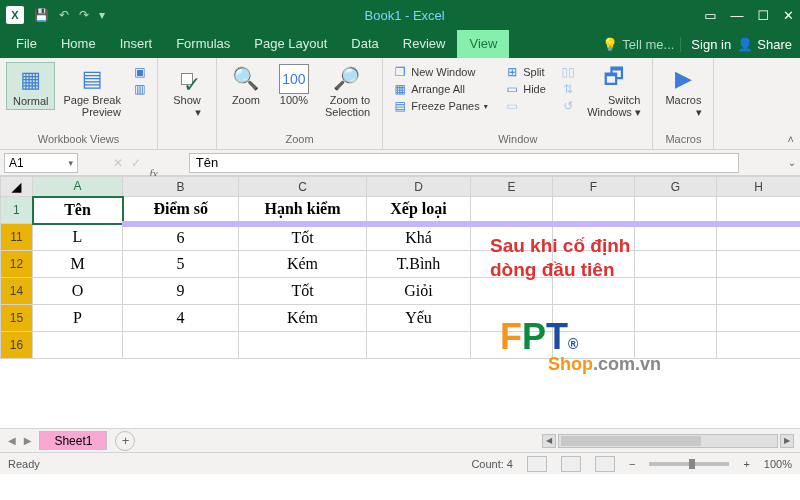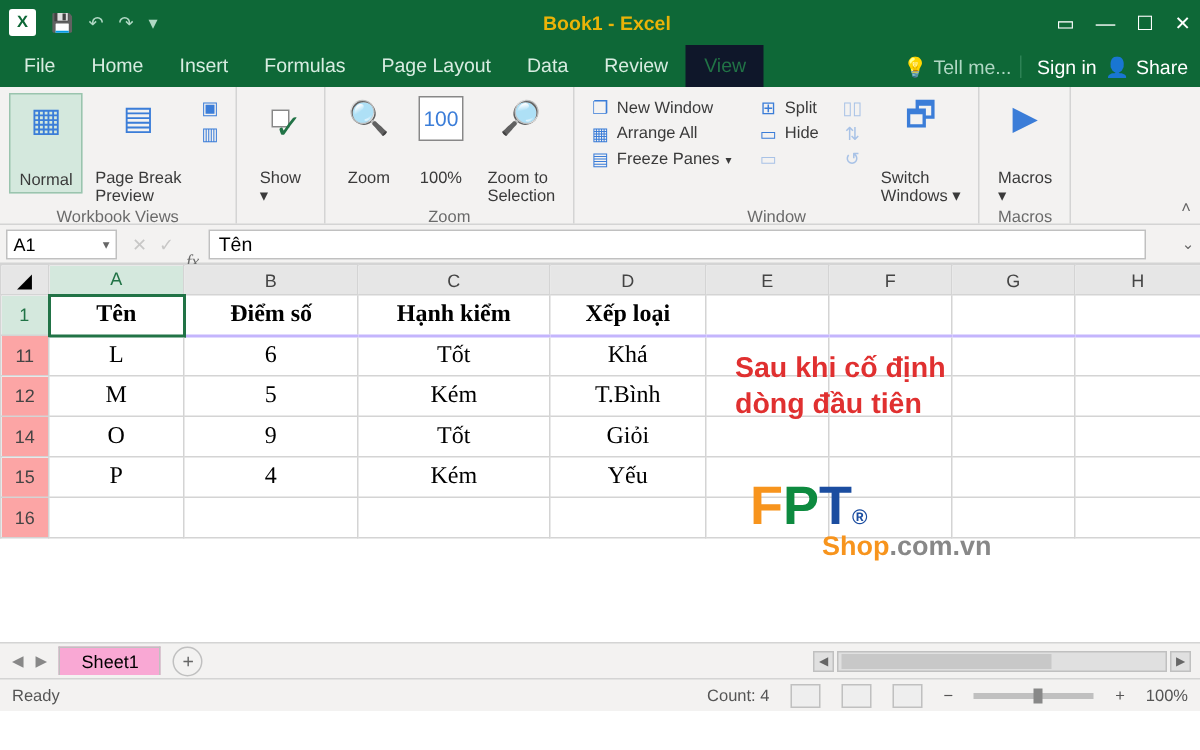--- a/index.html
+++ b/index.html
@@ -1,60 +1,60 @@
 <!DOCTYPE html>
 <html><head>
 <meta charset="utf-8">
 <style>
 * { box-sizing: border-box; margin: 0; padding: 0; font-family: "Segoe UI", Arial, sans-serif; }
 body { background: #fff; width: 800px; height: 500px; overflow: hidden; font-size: 12px; }
 .titlebar { background: #0e6837; color: #fff; height: 30px; display: flex; align-items: center; justify-content: space-between; padding: 0 6px; }
 .titlebar-left { display: flex; align-items: center; gap: 10px; }
 .xl-icon { width: 18px; height: 18px; background: #fff; border-radius: 2px; display: flex; align-items: center; justify-content: center; color: #0e6837; font-weight: bold; font-size: 11px; }
 .qat-icon { color: #b0d8c4; font-size: 12px; cursor: pointer; }
-.titlebar-center { font-size: 13px; color: #eab308; font-weight: bold; }
+.titlebar-center { font-size: 13px; color: #7dd3fc; }
 .titlebar-right { display: flex; align-items: center; gap: 14px; }
 .winbtn { color: #fff; font-size: 13px; cursor: pointer; }
 .menubar { background: #0e6837; height: 28px; display: flex; align-items: center; color: #fff; padding-left: 4px; }
 .tab { padding: 0 12px; height: 28px; line-height: 28px; cursor: pointer; font-size: 13px; color: #d8ece1; }
-.tab.active { background: #0f172a; color: #217346; }
+.tab.active { background: #86efac; color: #217346; }
 .menubar-right { margin-left: auto; display: flex; align-items: center; gap: 6px; padding-right: 8px; }
 .tell { color: #b0d8c4; font-size: 13px; display: flex; align-items: center; gap: 4px; }
 .signin { color: #fff; font-size: 13px; border-left: 1px solid #2d8255; padding-left: 10px; cursor: pointer; }
 .share { color: #fff; font-size: 13px; display: flex; align-items: center; gap: 4px; cursor: pointer; }
 .ribbon { background: #f3f2f1; border-bottom: 1px solid #d4d4d4; height: 92px; display: flex; }
 .group { border-right: 1px solid #d4d4d4; padding: 4px 6px 2px; display: flex; flex-direction: column; justify-content: space-between; }
 .group-label { text-align: center; color: #6a6a6a; font-size: 11px; padding-bottom: 2px; }
 .group-body { display: flex; align-items: flex-start; gap: 2px; flex: 1; }
 .bigbtn { display: flex; flex-direction: column; align-items: center; justify-content: flex-start; padding: 2px 6px; cursor: pointer; min-width: 46px; }
 .bigbtn.selected { background: #d4e8dd; border: 1px solid #9ac4ae; }
 .bigbtn .icn { font-size: 22px; height: 30px; display: flex; align-items: center; justify-content: center; color: #3b7dd8; }
-.bigbtn .lbl { font-size: 11px; text-align: left; line-height: 12px; color: #3a3a3a; margin-top: 19px; }
+.bigbtn .lbl { font-size: 11px; text-align: right; line-height: 12px; color: #3a3a3a; }
 .smallcol { display: flex; flex-direction: column; gap: 1px; padding-top: 2px; }
 .smallbtn { display: flex; align-items: center; gap: 4px; padding: 1px 4px; cursor: pointer; font-size: 11px; color: #3a3a3a; }
 .smallbtn .sicn { width: 14px; text-align: center; color: #3b7dd8; font-size: 12px; }
 .chk { width: 12px; height: 12px; border: 1px solid #888; display: inline-block; }
 .collapse-btn { margin-left: auto; align-self: flex-end; padding: 4px 6px; color: #666; cursor: pointer; font-size: 11px; }
-.formula-row { background: #f3f2f1; height: 26px; display: flex; align-items: center; border-bottom: 1px solid #d4d4d4; }
+.formula-row { background: #f3f2f1; height: 26px; display: flex; align-items: center; border-bottom: 1px solid #d4d4d4; gap: 25px; }
 .namebox { width: 74px; height: 20px; background: #fff; border: 1px solid #c0c0c0; margin: 0 4px; padding: 0 4px; display: flex; align-items: center; font-size: 12px; }
 .namebox-dd { color: #666; margin-left: auto; font-size: 9px; }
 .fx-icons { display: flex; align-items: center; gap: 8px; padding: 0 6px; color: #888; font-size: 12px; }
 .fx { font-style: italic; font-family: Georgia, serif; color: #6a6a6a; margin-top: 24px; }
 .formula-input { flex: 1; background: #fff; border: 1px solid #c0c0c0; height: 20px; margin-right: 20px; padding: 0 6px; display: flex; align-items: center; font-size: 13px; }
 .fx-expand { width: 16px; text-align: center; color: #666; cursor: pointer; font-size: 10px; }
 .sheet-area { position: relative; background: #fff; }
 .grid { border-collapse: collapse; table-layout: fixed; }
 .grid th, .grid td { border: 1px solid #d4d4d4; overflow: hidden; white-space: nowrap; }
 .colhead { background: #e6e6e6; color: #444; font-weight: normal; font-size: 12px; text-align: center; height: 20px; }
 .colhead.sel { background: #d4e8dd; border-bottom: 2px solid #217346; color: #217346; }
 .corner { background: #e6e6e6; width: 32px; }
-.rowhead { background: #fca5a5; color: #444; font-weight: normal; text-align: center; font-size: 12px; width: 32px; }
+.rowhead { background: #eab308; color: #444; font-weight: normal; text-align: center; font-size: 12px; width: 32px; }
 .rowhead.sel { background: #d4e8dd; border-right: 2px solid #217346; color: #217346; }
 .cell { height: 27px; font-size: 16px; text-align: center; font-family: "Times New Roman", serif; color: #000; }
-.hdr-row td.cell { font-weight: bold; border-bottom: 2px solid #c4b5fd; }
+.hdr-row td.cell { font-weight: bold; border-bottom: 6px solid #c4b5fd; }
 .selbox { border: 2px solid #217346 !important; }
 .overlay-text { position: absolute; font-family: "Times New Roman", serif; font-weight: bold; color: #e03030; font-size: 19px; line-height: 24px; }
 .fpt-logo { position: absolute; display: flex; align-items: baseline; font-weight: bold; }
 .fpt-f { color: #f7941d; font-size: 36px; font-family: Arial; }
 .fpt-p { color: #0d8a3f; font-size: 36px; font-family: Arial; }
 .fpt-t { color: #1b4da0; font-size: 36px; font-family: Arial; }
 .fpt-reg { color: #1b4da0; font-size: 14px; vertical-align: top; }
 .fpt-sub { position: absolute; font-size: 18px; font-weight: bold; }
 .fpt-shop { color: #f7941d; }
 .fpt-com { color: #888; }

